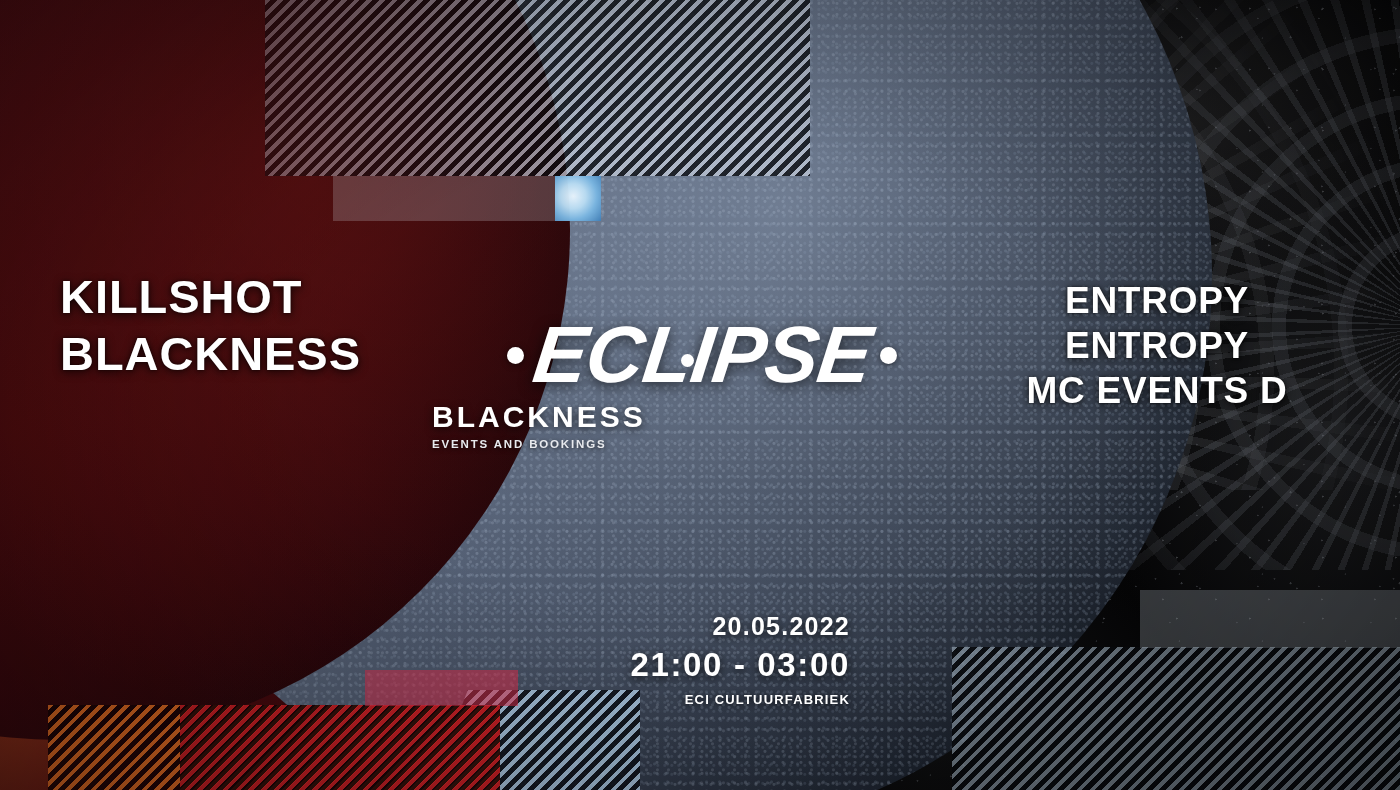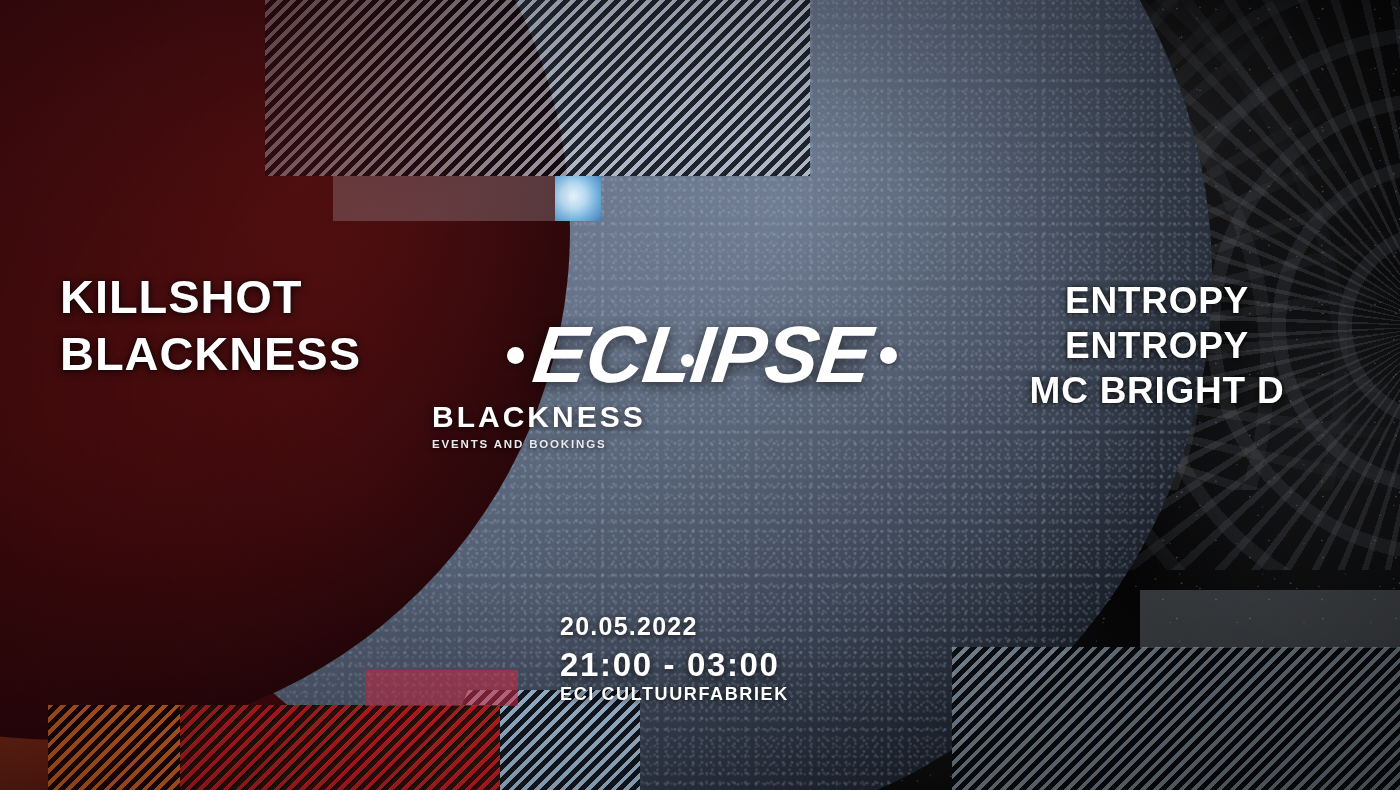--- a/index.html
+++ b/index.html
@@ -257,26 +257,26 @@
   #blackness-sub {
     margin-top:4px;
     font-size:11.5px; font-weight:700; color:#e8eaee;
     letter-spacing:.16em;
     text-shadow:0 1px 5px rgba(0,0,0,.7);
   }
 
   
   #info-block {
     position:absolute; left:560px; top:612px; width:290px;
-    text-align:left; color:#fff;
+    text-align:right; color:#fff;
   }
   #info-date { font-size:25px; font-weight:700; letter-spacing:.05em; text-shadow:0 2px 8px rgba(0,0,0,.8); }
   #info-time { font-size:33px; font-weight:700; letter-spacing:.05em; margin-top:5px; text-shadow:0 2px 8px rgba(0,0,0,.8); }
   #info-url  { font-size:14px; font-weight:700; letter-spacing:.09em; margin-top:10px; text-shadow:0 1px 6px rgba(0,0,0,.85); }
-  #info-venue{ font-size:18px; font-weight:700; letter-spacing:.09em; text-shadow:0 1px 6px rgba(0,0,0,.85); }
+  #info-venue{ font-size:13px; font-weight:700; letter-spacing:.09em; margin-top:8px; text-shadow:0 1px 6px rgba(0,0,0,.85); }
 </style>
 </head>
 <body>
 
 <div id="poster">
 
   <div class="layer bg-dark"></div>
   <div class="layer bg-speckle"></div>
   <div class="layer bg-shards"></div>
   <div class="layer bg-shards2"></div>
@@ -304,21 +304,21 @@
   <div class="layer vignette"></div>
 
   <div class="lineup" id="lineup-left">
     <div>KILLSHOT</div>
     <div>BLACKNESS</div>
   </div>
 
   <div class="lineup" id="lineup-right">
     <div>ENTROPY</div>
     <div>ENTROPY</div>
-    <div>MC BRIGHT D</div>
+    <div>MC EVENTS D</div>
   </div>
 
   <div id="eclipse-lockup">
 
     <div id="eclipse-word">
       <span class="e-dot"></span>
       <span id="eclipse-title">ECLIPSE</span>
       <span class="e-dot"></span>
     </div>
     <div id="eclipse-mid-dot"></div>

